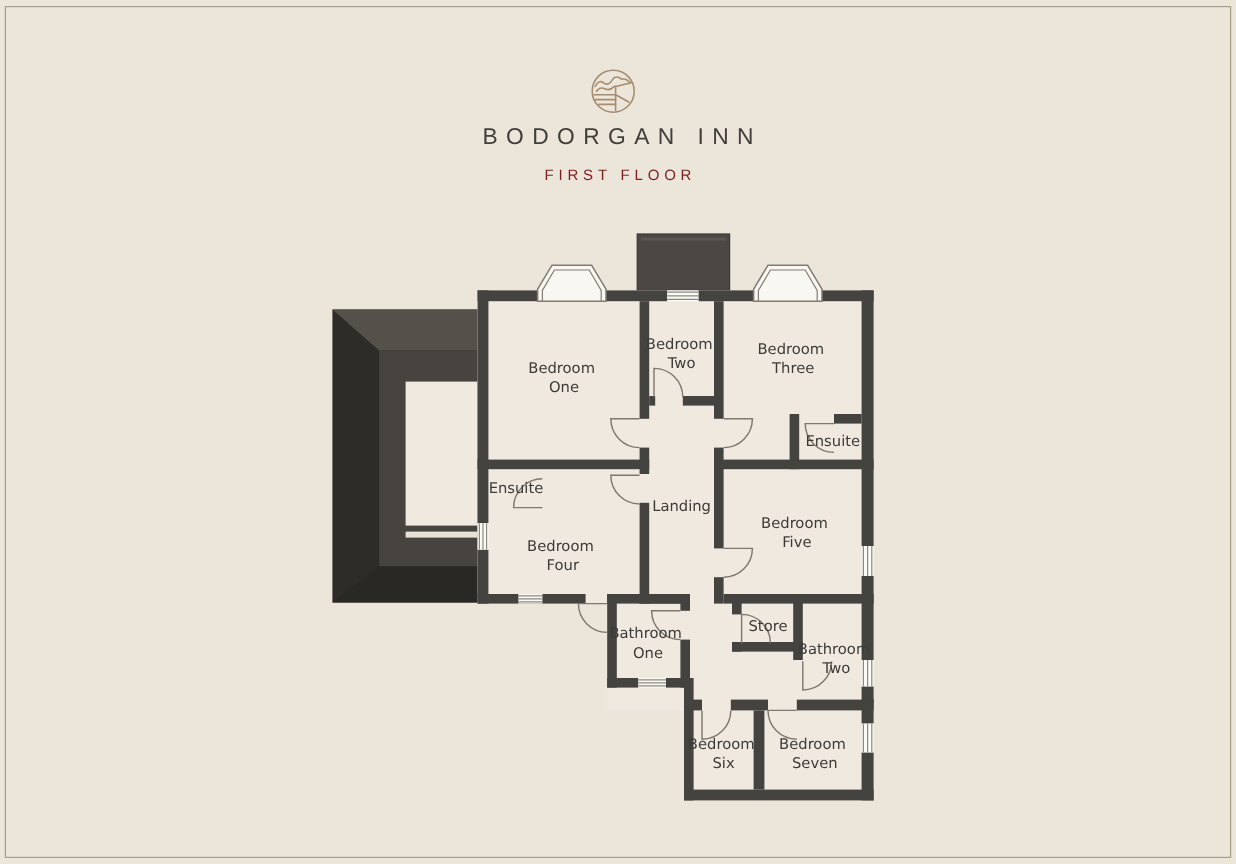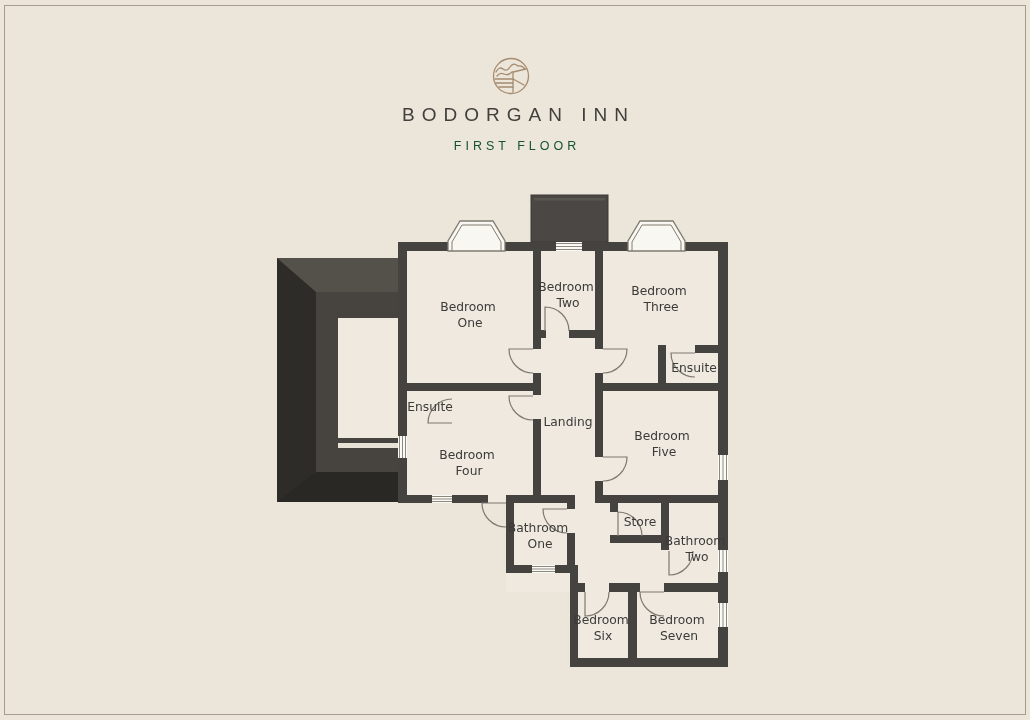--- a/index.html
+++ b/index.html
@@ -29,21 +29,21 @@
     letter-spacing:7px;
     padding-left:7px; 
     color:#403f3c;
     font-weight:500;
   }
   .subtitle{
     position:absolute;left:0;right:0;top:139px;
     font-size:12.5px;
     letter-spacing:4px;
     padding-left:4px;
-    color:#14532d;
+    color:#7f1d1d;
     font-weight:500;
   }
   .plan-svg{
     position:absolute;left:0;top:0;width:1030px;height:720px;
   }
   .room-label{
     font-family:"DejaVu Sans", sans-serif;
     font-size:12.3px;
     fill:#3c3b38;
     text-anchor:middle;

